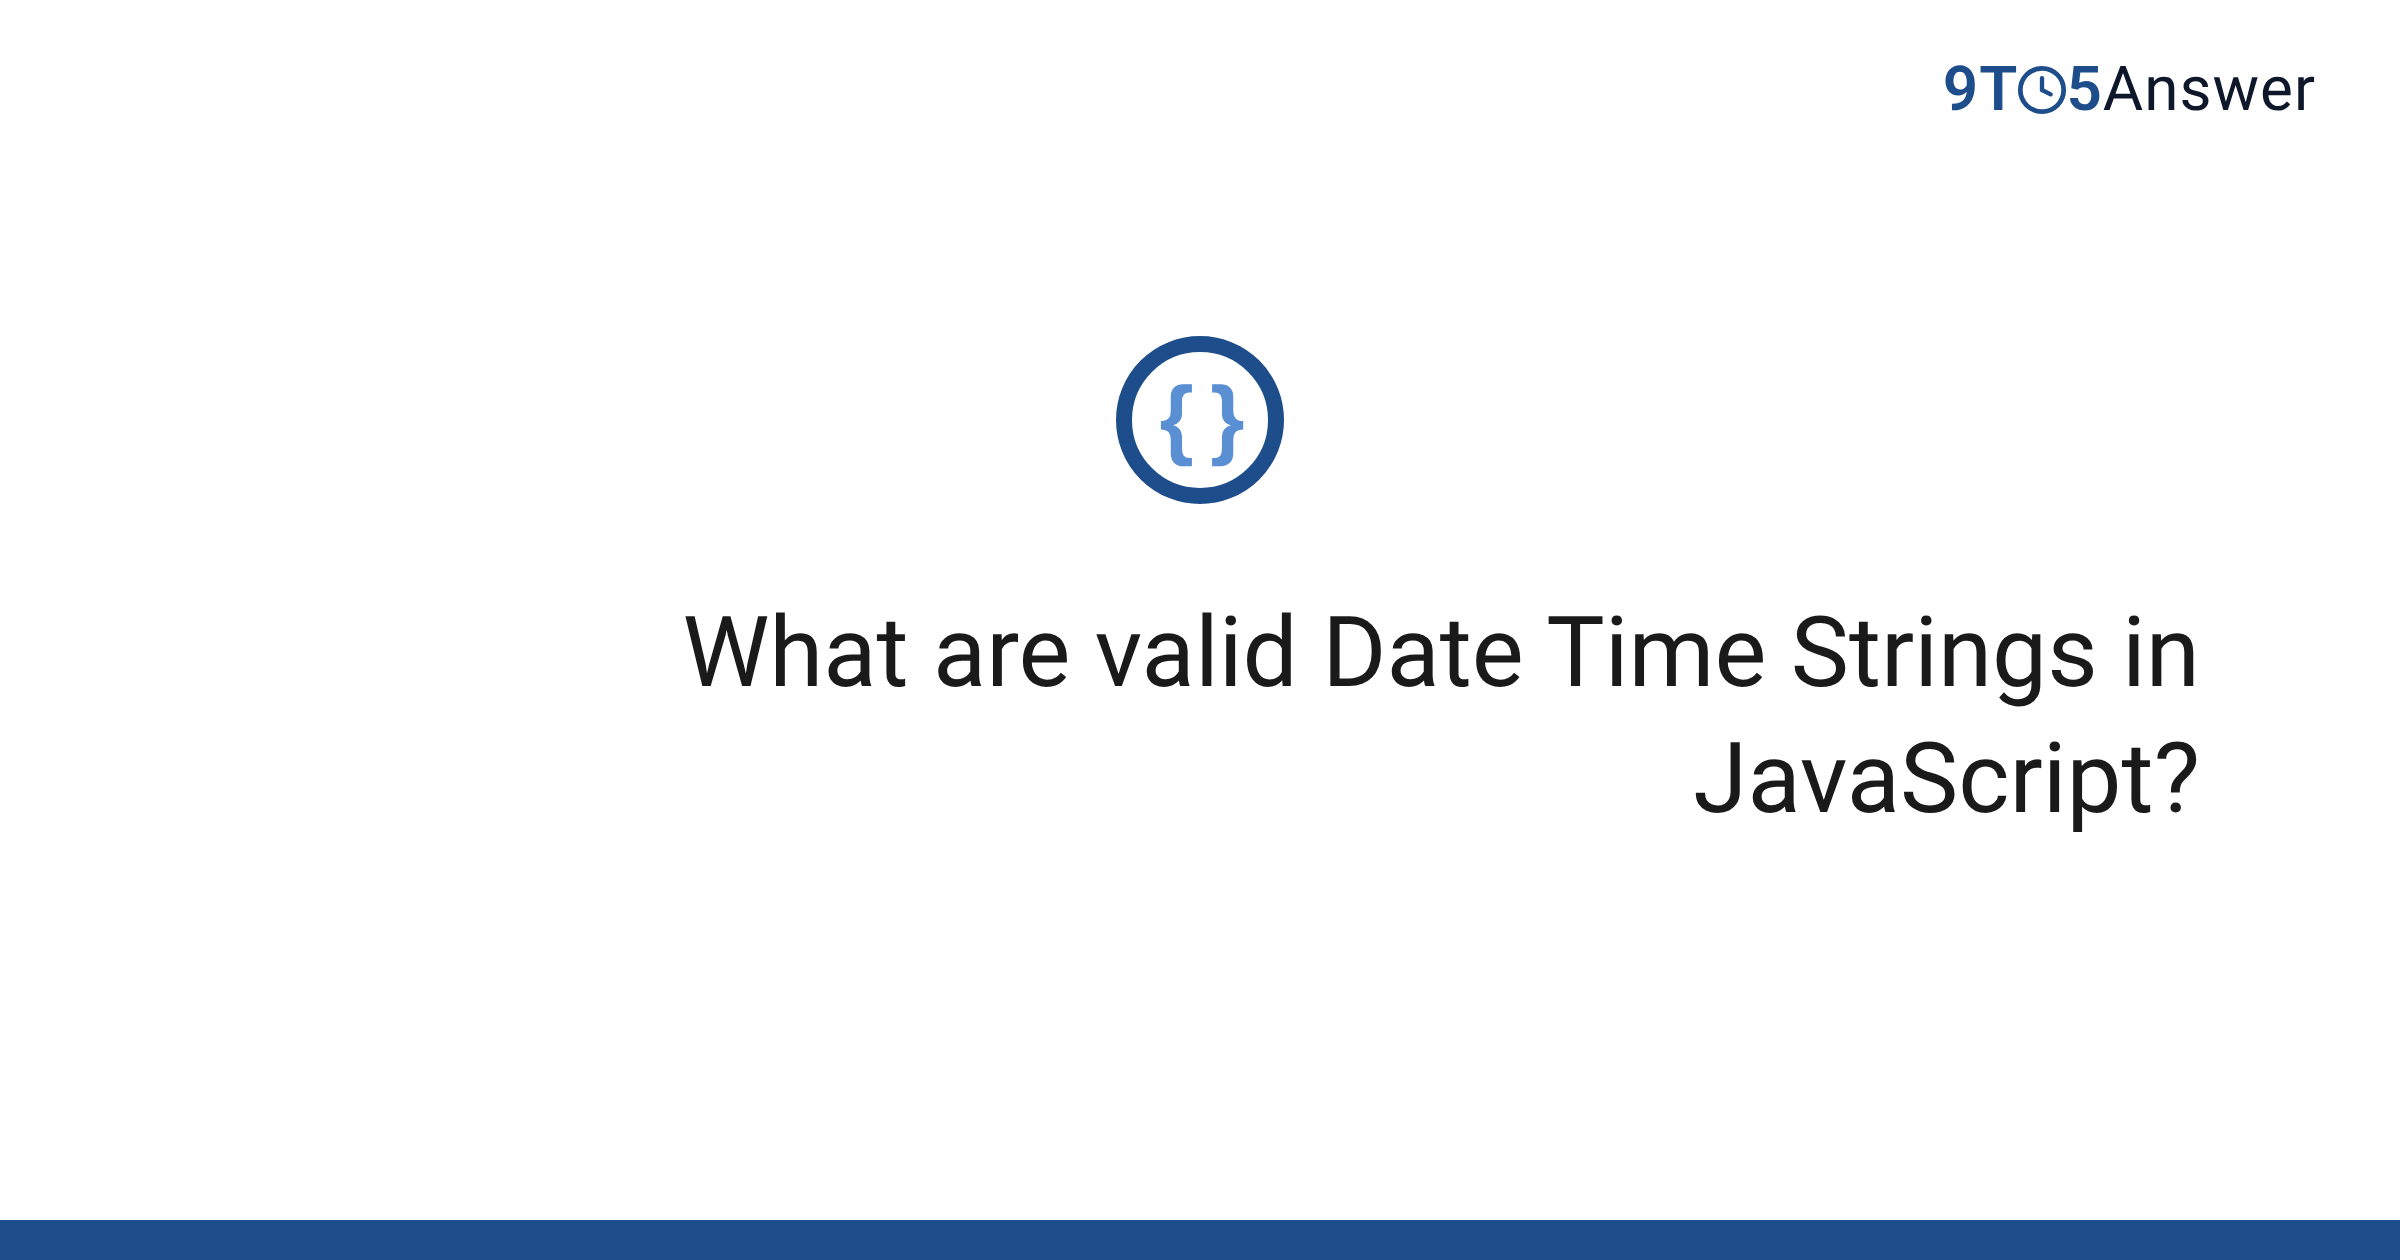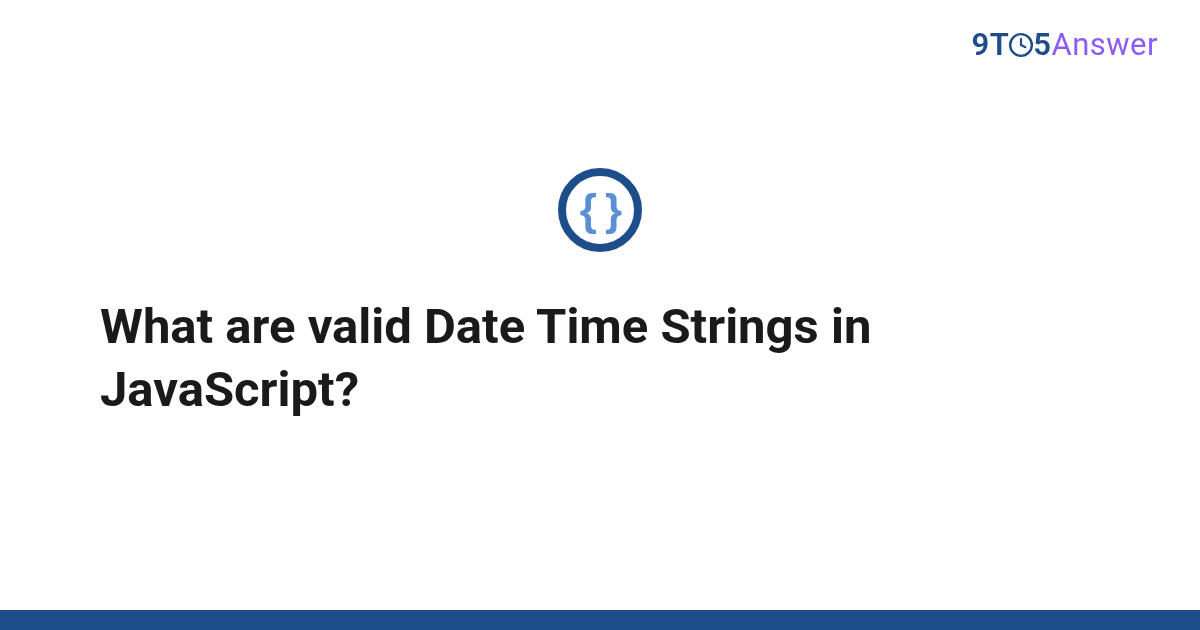--- a/index.html
+++ b/index.html
@@ -37,21 +37,21 @@
       vertical-align: -3px;
       width: 26px;
       height: 26px;
       margin: 0 -1px;
     }
     .brand .five {
       color: #1e4d8b;
       font-weight: 600;
     }
     .brand .answer {
-      color: #8b5cf6;
+      color: #0f172a;
       font-weight: 400;
     }
     .center-wrap {
       position: absolute;
       top: 0;
       left: 0;
       width: 100%;
       height: 100%;
       display: flex;
       flex-direction: column;
@@ -73,23 +73,23 @@
     .code-brace {
       font-size: 44px;
       font-weight: 700;
       color: #5a8fd4;
       font-family: "Segoe UI", Arial, sans-serif;
       letter-spacing: -2px;
       line-height: 1;
     }
     .title {
       font-size: 49px;
-      font-weight: 700;
+      font-weight: 400;
       color: #1a1a1a;
-      text-align: left;
+      text-align: right;
       line-height: 1.28;
       max-width: 1000px;
     }
     .bottom-bar {
       position: absolute;
       bottom: 0;
       left: 0;
       width: 100%;
       height: 20px;
       background: #1e4d8b;

